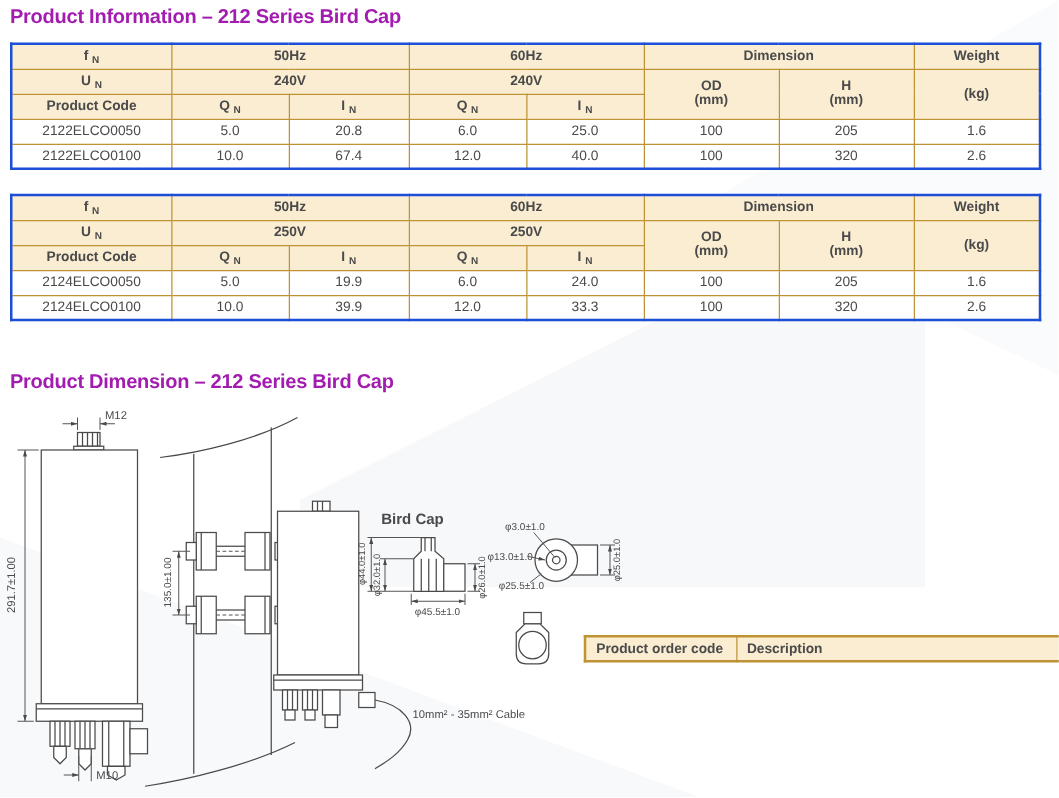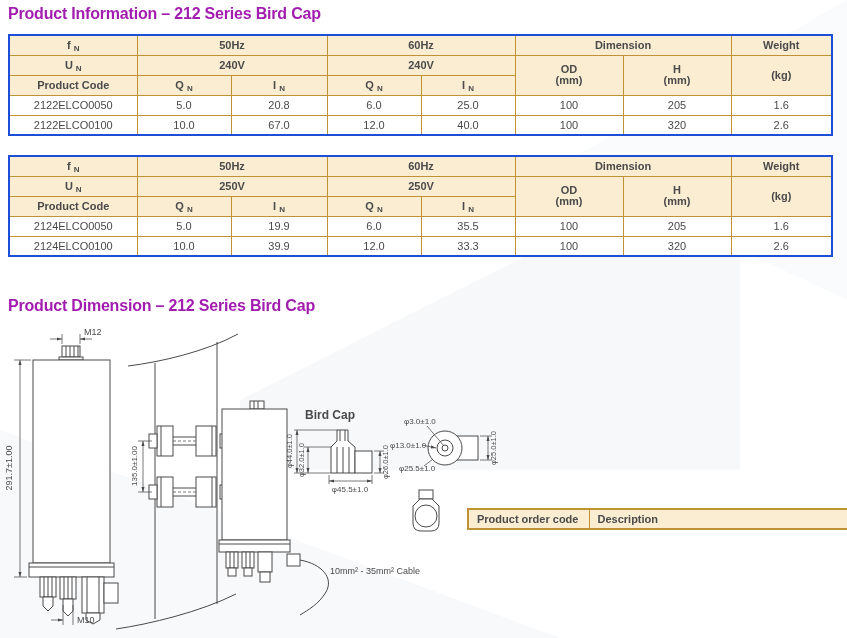--- a/index.html
+++ b/index.html
@@ -115,21 +115,21 @@
     <td>20.8</td>
     <td>6.0</td>
     <td>25.0</td>
     <td>100</td>
     <td>205</td>
     <td>1.6</td>
   </tr>
   <tr>
     <td>2122ELCO0100</td>
     <td>10.0</td>
-    <td>67.0</td>
+    <td>67.4</td>
     <td>12.0</td>
     <td>40.0</td>
     <td>100</td>
     <td>320</td>
     <td>2.6</td>
   </tr>
 </tbody>
   </table>
 
 <table id="spec2" class="spec">
@@ -170,21 +170,21 @@
     <td><span>Q</span><span class="sub">N</span></td>
     <td><span>I</span><span class="sub">N</span></td>
     <td><span>Q</span><span class="sub">N</span></td>
     <td><span>I</span><span class="sub">N</span></td>
   </tr>
   <tr>
     <td>2124ELCO0050</td>
     <td>5.0</td>
     <td>19.9</td>
     <td>6.0</td>
-    <td>35.5</td>
+    <td>24.0</td>
     <td>100</td>
     <td>205</td>
     <td>1.6</td>
   </tr>
   <tr>
     <td>2124ELCO0100</td>
     <td>10.0</td>
     <td>39.9</td>
     <td>12.0</td>
     <td>33.3</td>

